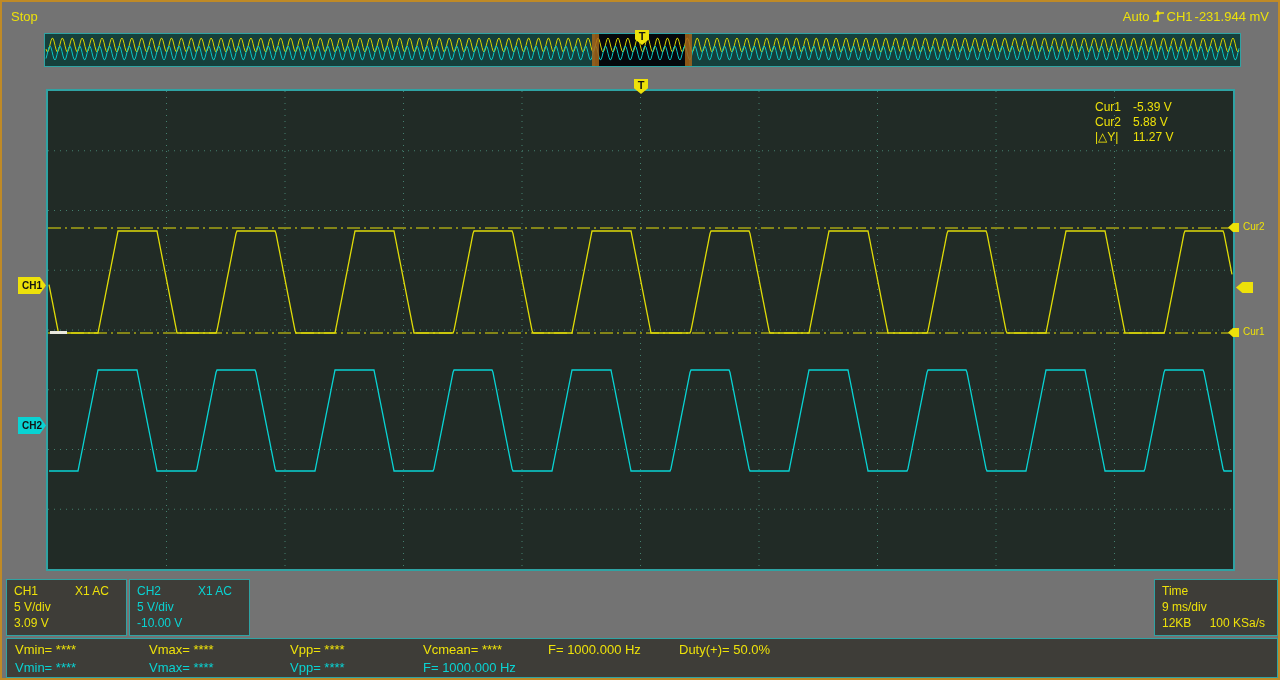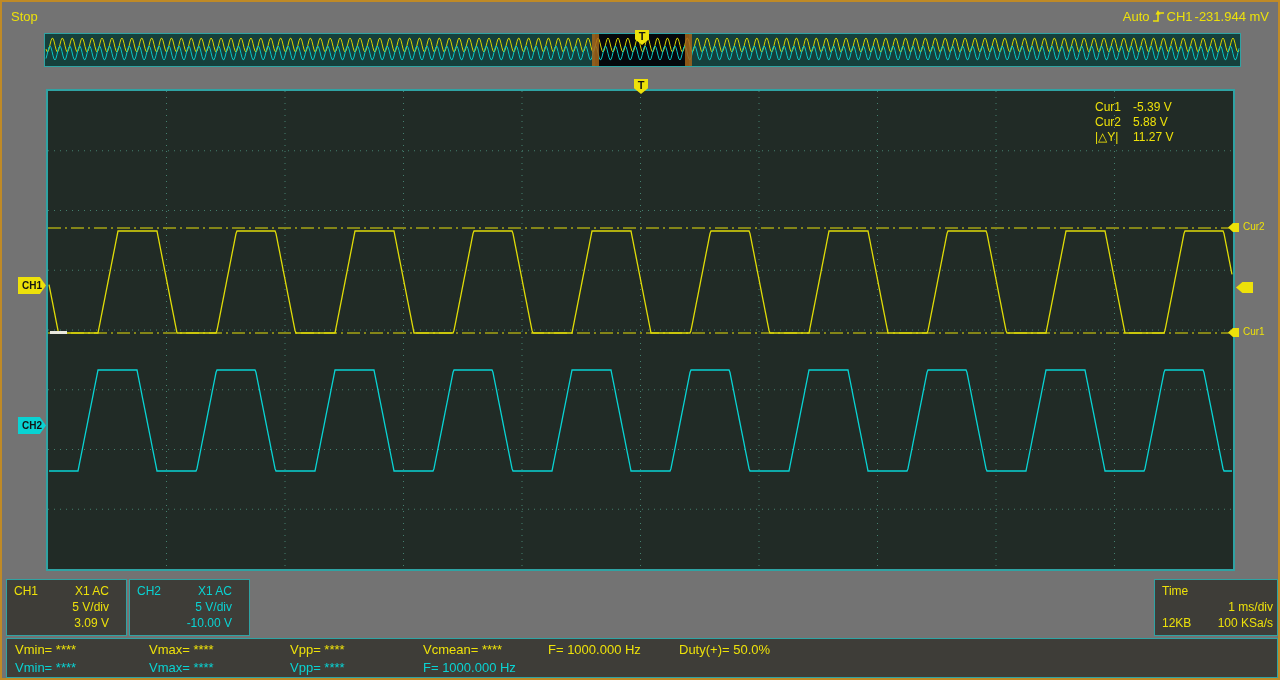--- a/index.html
+++ b/index.html
@@ -13,23 +13,23 @@
   .display-wrap{position:absolute;left:44px;top:87px;width:1189px;height:482px;border:2px solid #2fa3a3;background:#212b26}
   .tmark{position:absolute;width:14px;height:15px;background:#ede10a;color:#151515;font-size:11px;font-weight:bold;text-align:center;line-height:12px;clip-path:polygon(0 0,100% 0,100% 62%,50% 100%,0 62%);z-index:5}
   .badge{position:absolute;width:28px;height:17px;color:#151515;font-size:10px;font-weight:bold;text-align:center;line-height:17px;clip-path:polygon(0 0,78% 0,100% 50%,78% 100%,0 100%);z-index:4}
   .cur-tag{position:absolute;width:11px;height:9px;background:#ede10a;clip-path:polygon(0 50%,45% 0,100% 0,100% 100%,45% 100%);z-index:4}
   .cur-lbl{position:absolute;font-size:10px;color:#ede10a;z-index:4}
   .trig-arrow{position:absolute;width:17px;height:11px;background:#ede10a;clip-path:polygon(0 50%,38% 0,100% 0,100% 100%,38% 100%);z-index:4}
   .readout{position:absolute;left:1093px;top:98px;font-size:12px;line-height:15px;color:#ede10a;z-index:3}
   .readout .lbl{display:inline-block;min-width:38px}
   .panel{position:absolute;top:577px;height:57px;border:1px solid #2fa3a3;background:#3e3d38;font-size:12px;padding:3px 7px;line-height:16px}
   .chpanel{padding-right:17px}
-  .time-panel{padding-right:4px}
+  .time-panel{padding-right:12px}
   .panel .row{display:flex;justify-content:space-between}
-  .panel .row.end{justify-content:flex-end}
+  .panel .row.end{}
   .measure{position:absolute;left:4px;top:636px;width:1272px;height:40px;border:1px solid #2fa3a3;background:#3e3d38;font-size:13px}
   .m-item{position:absolute;white-space:nowrap}
   .r1{top:3px}.r2{top:21px}
   .c0{left:8px}.c1{left:142px}.c2{left:283px}.c3{left:416px}.c4{left:541px}.c5{left:672px}
 </style>
 </head>
 <body>
 
 <div class="screen">
 
@@ -125,21 +125,21 @@
     <div class="row end">
       <span class="cyn">-10.00 V</span>
     </div>
   </div>
 
   <div class="panel time-panel" style="left:1152px;width:124px">
     <div class="row">
       <span class="yel">Time</span>
     </div>
     <div class="row end">
-      <span class="yel">1 ms/div</span>
+      <span class="yel">9 ms/div</span>
     </div>
     <div class="row">
       <span class="yel">12KB</span>
       <span class="yel">100 KSa/s</span>
     </div>
   </div>
 
   <div class="measure">
     <span class="m-item r1 c0 yel">Vmin= ****</span>
     <span class="m-item r1 c1 yel">Vmax= ****</span>

